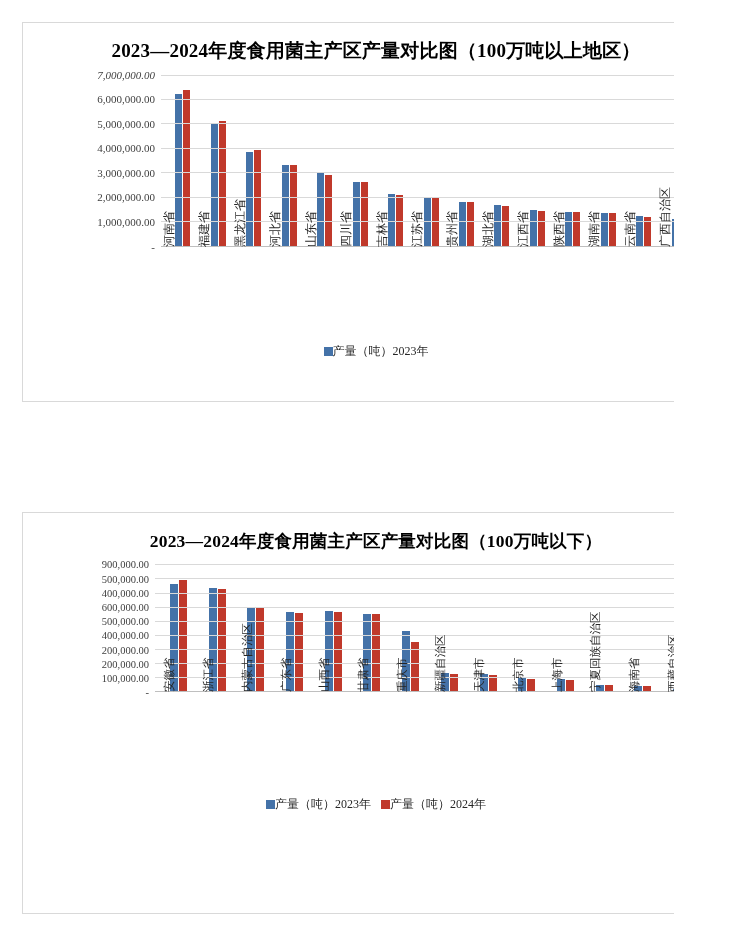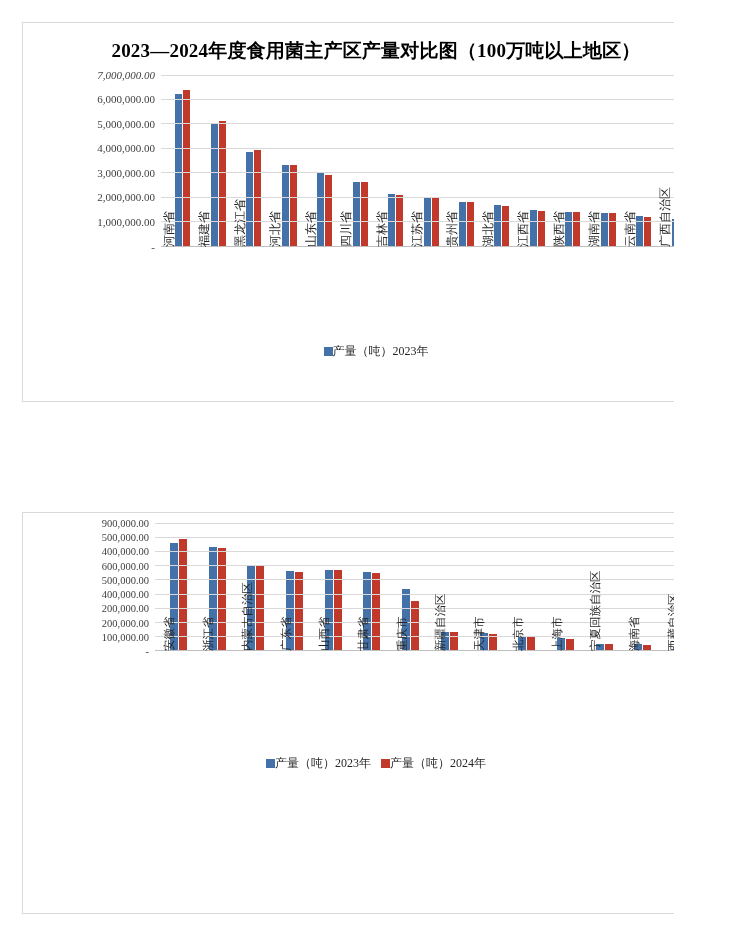--- a/index.html
+++ b/index.html
@@ -322,20 +322,21 @@
       <div class="legend" id="legend-1">
           <span class="legend-item">
             <span class="swatch s1"></span>
             <span>产量（吨）2023年</span>
           </span>
         </div>
     </div>
   </div>
 
   <div class="chart-card" id="card-2">
+    <div class="chart-title">2023—2024年度食用菌主产区产量对比图（100万吨以下）</div>
 
     <div class="plot-wrap">
       <div class="plot" id="plot-2">
         <div class="y-axis-labels" id="yaxis-2">
             <div class="y-tick" style="top: 0%; text-align: center;">900,000.00</div>
             <div class="y-tick" style="top: 11.1111%;">500,000.00</div>
             <div class="y-tick" style="top: 22.2222%;">400,000.00</div>
             <div class="y-tick" style="top: 33.3333%;">600,000.00</div>
             <div class="y-tick" style="top: 44.4444%;">500,000.00</div>
             <div class="y-tick" style="top: 55.5556%; margin-left: 45px;">400,000.00</div>

